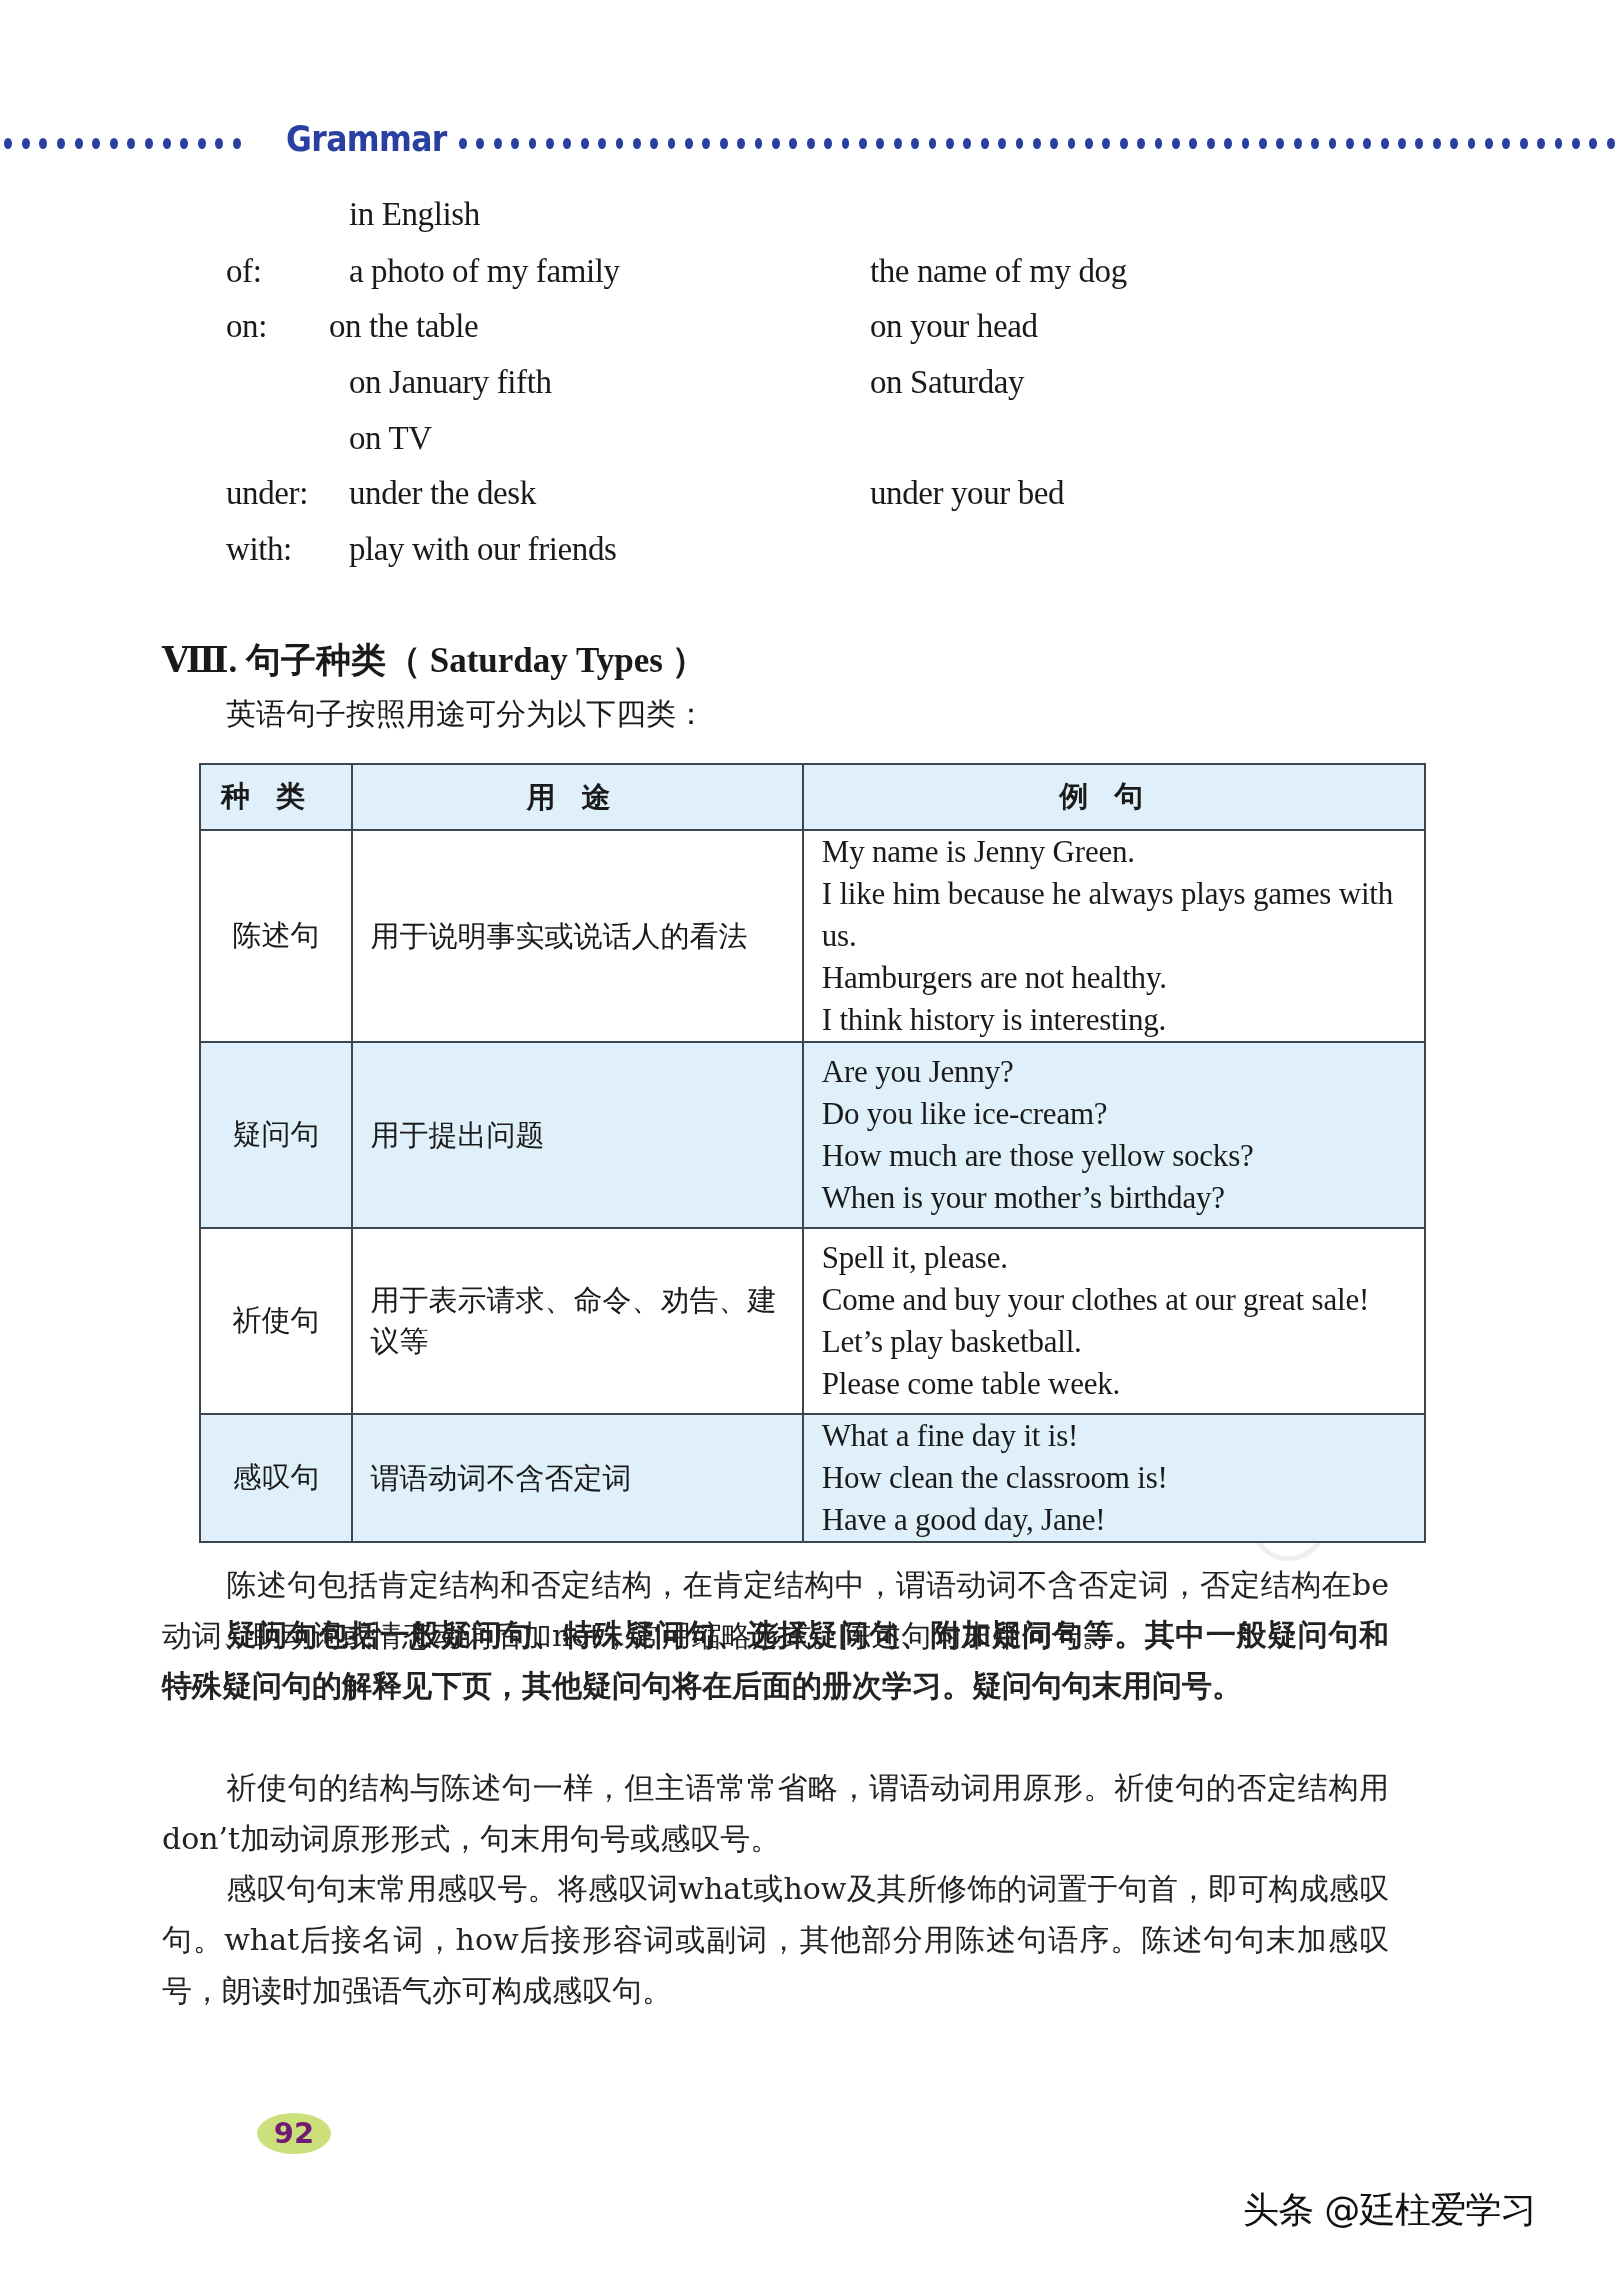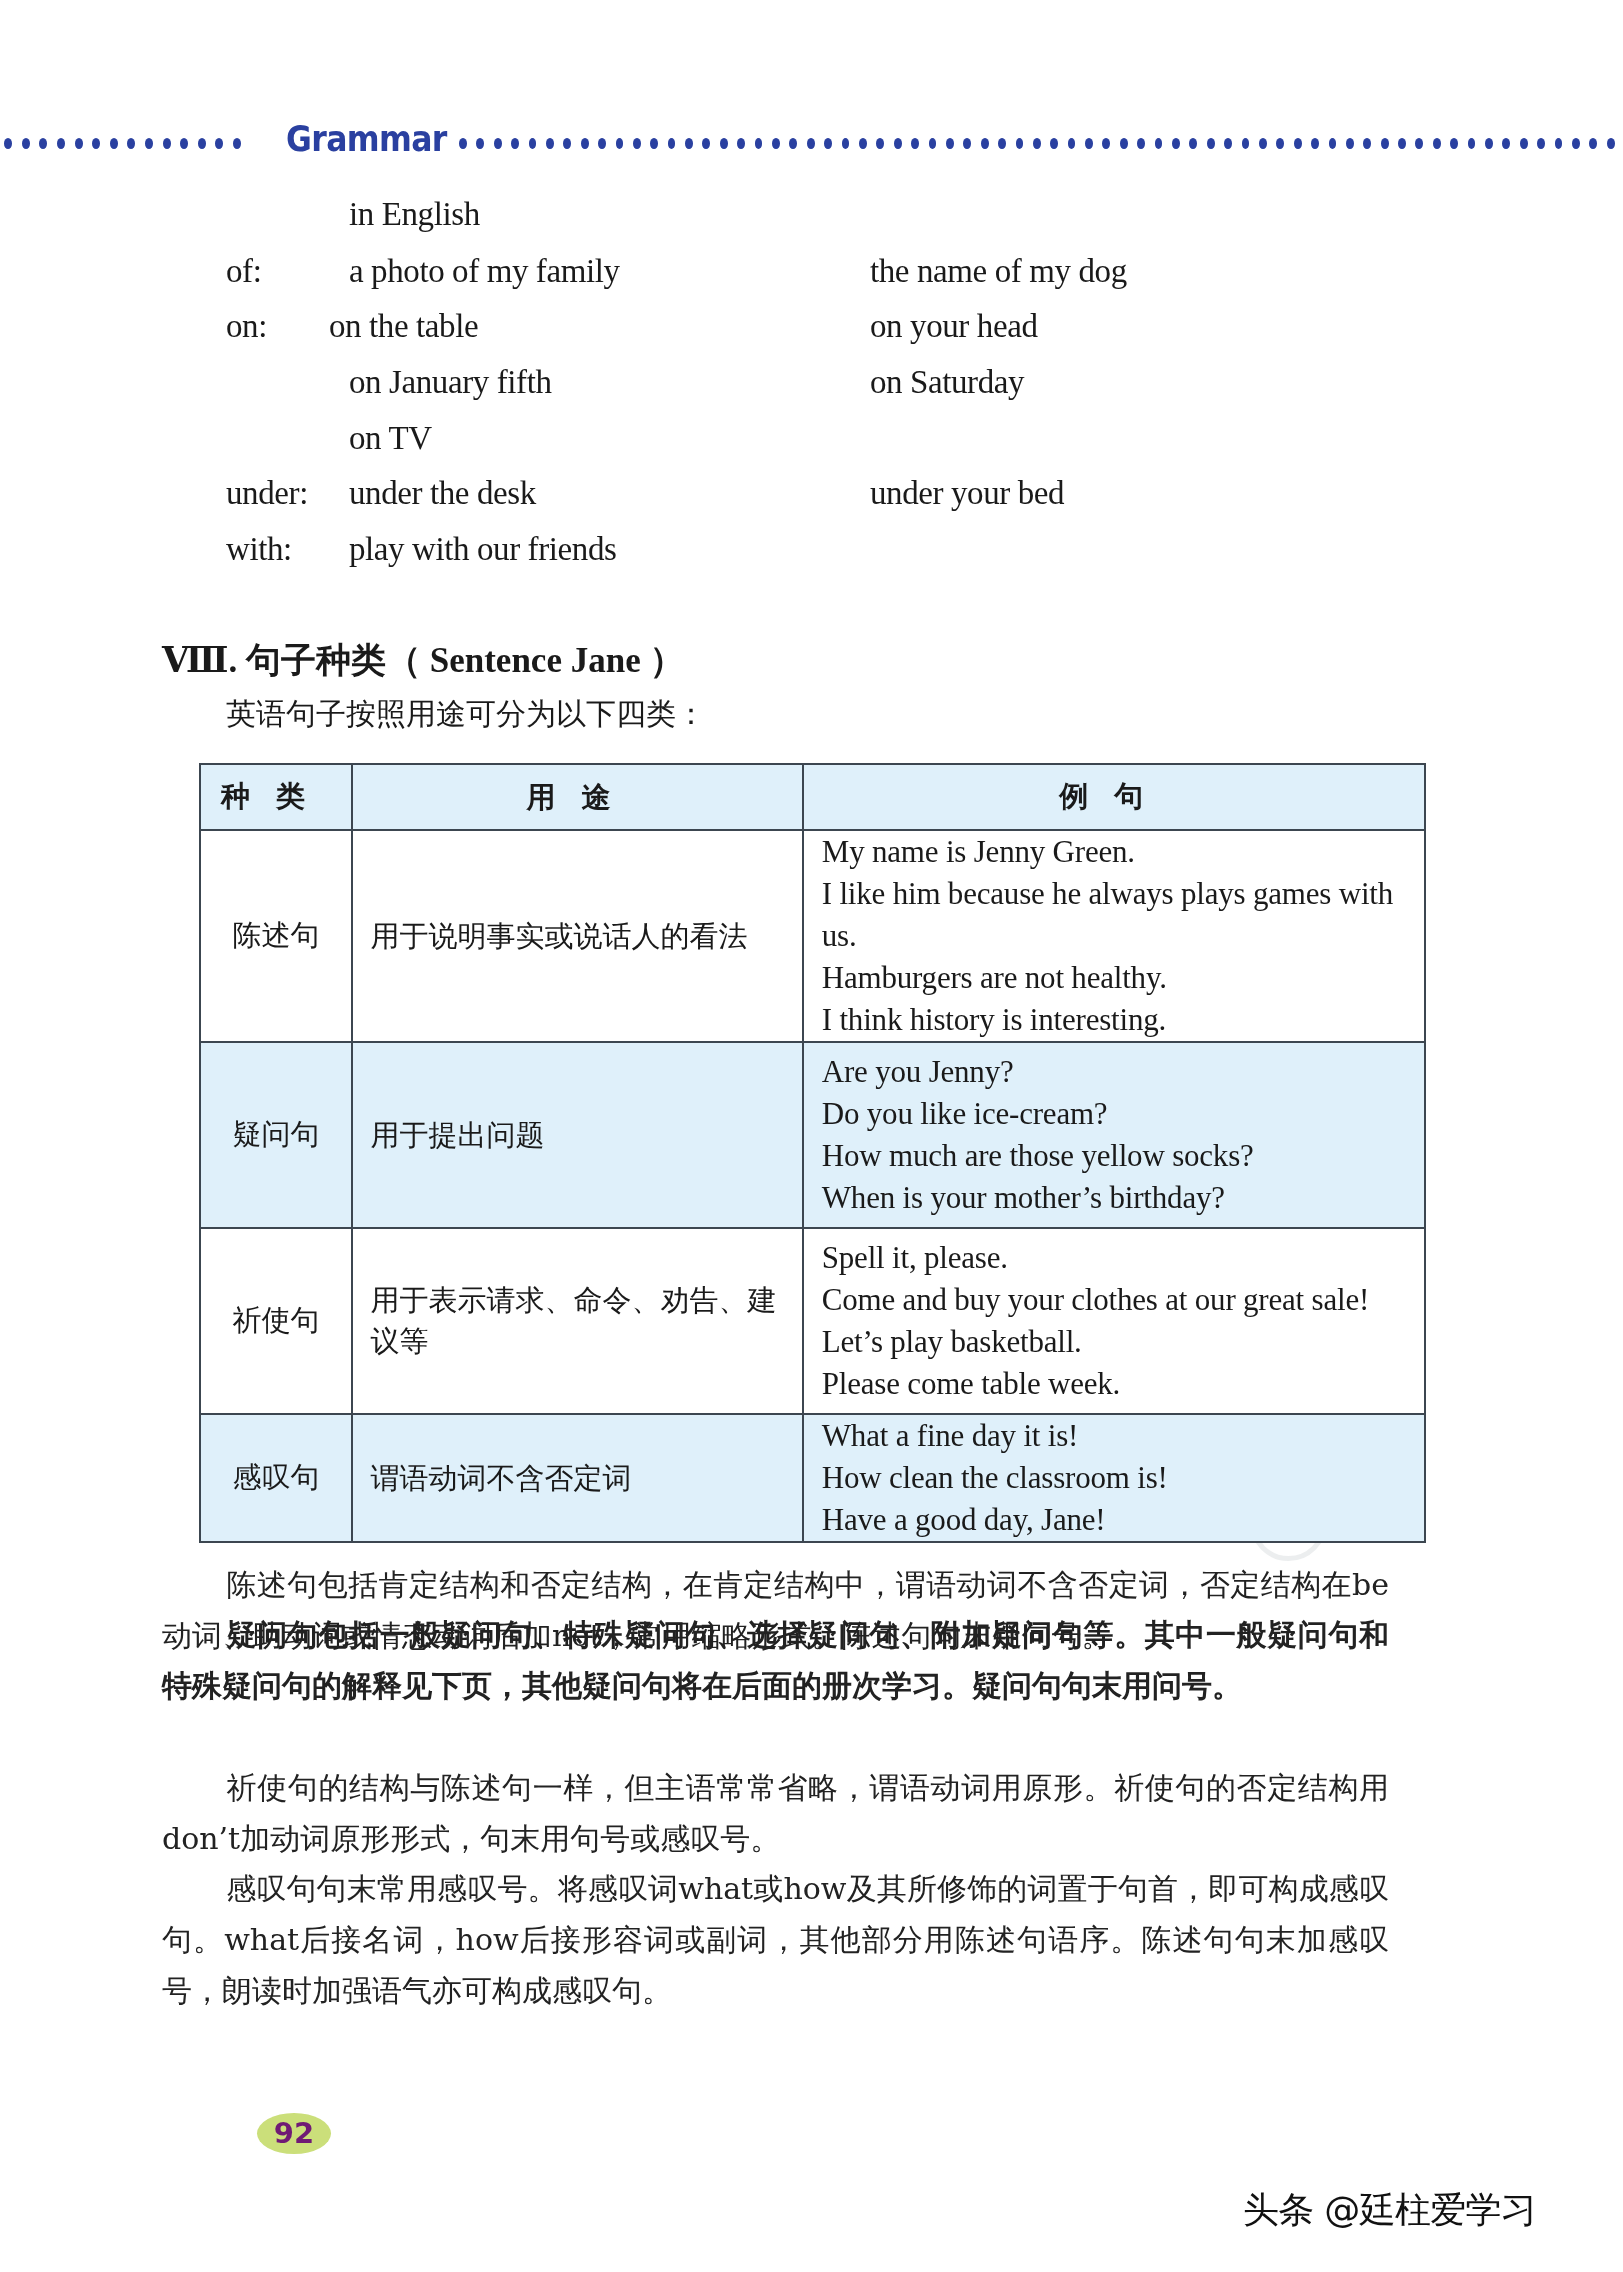--- a/index.html
+++ b/index.html
@@ -161,21 +161,21 @@
   <div class="prep" style="left:349px; top:417px;">on TV</div>
 
   <div class="prep" style="left:226px; top:472px;">under:</div>
   <div class="prep" style="left:349px; top:472px;">under the desk</div>
   <div class="prep" style="left:870px; top:472px;text-align:center;">under your bed</div>
 
   <div class="prep" style="left:226px; top:528px;">with:</div>
   <div class="prep" style="left:349px; top:528px;">play with our friends</div>
 </div>
 
-<div class="sec-heading">Ⅷ. 句子种类（ Sentence Jane ）</div>
+<div class="sec-heading">Ⅷ. 句子种类（ Saturday Types ）</div>
 <div class="sec-intro">英语句子按照用途可分为以下四类：</div>
 
 <div class="wm-reg">®</div>
 
 <table class="types">
   <thead>
     <tr>
       <th class="c-type">种类</th>
       <th class="c-use" style="text-align:center; padding-left:0;">用途</th>
       <th style="text-align:center;">例句</th>

